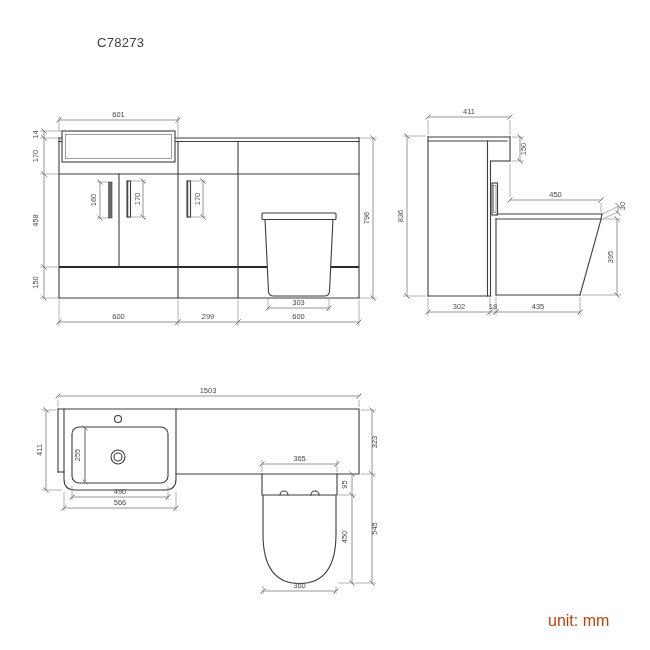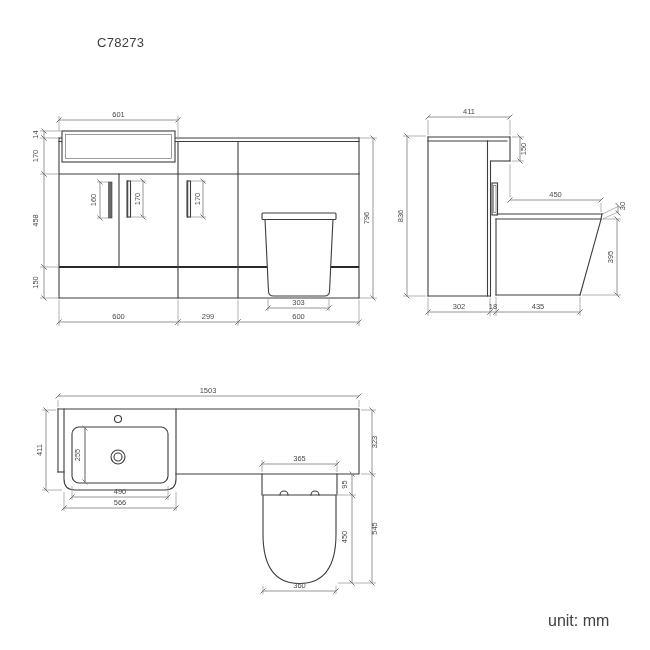--- a/index.html
+++ b/index.html
@@ -1,19 +1,19 @@
 <!DOCTYPE html>
 <html><head>
 <meta charset="utf-8">
 <style>
   html,body{margin:0;padding:0;background:#ffffff;}
   .page{position:relative;width:650px;height:650px;background:#fff;overflow:hidden;
         font-family:"Liberation Sans",sans-serif;}
   .title{position:absolute;left:50px;top:35px;font-size:13px;color:#404040;letter-spacing:.3px;margin-left:47px;}
-  .unit{position:absolute;left:548px;top:612px;font-size:16px;color:#404040;}
+  .unit{position:absolute;left:548px;top:612px;font-size:16px;color:#c2410c;}
   svg{position:absolute;left:0;top:0;}
   
   .s{stroke:#3d3d3d;stroke-width:1.1;fill:none;stroke-linecap:square;}
   .sw{stroke:#3d3d3d;stroke-width:1.1;fill:#fff;}
   .s2{stroke:#2a2a2a;stroke-width:2;fill:none;}
   .thin{stroke:#5a5a5a;stroke-width:.6;fill:none;}
   
   .d{stroke:#8a8a8a;stroke-width:.9;fill:none;marker-start:url(#tk);marker-end:url(#tk);}
   .e{stroke:#a0a0a0;stroke-width:.8;fill:none;}
   .t{font:7.5px "Liberation Sans",sans-serif;fill:#4a4a4a;text-anchor:middle;}

